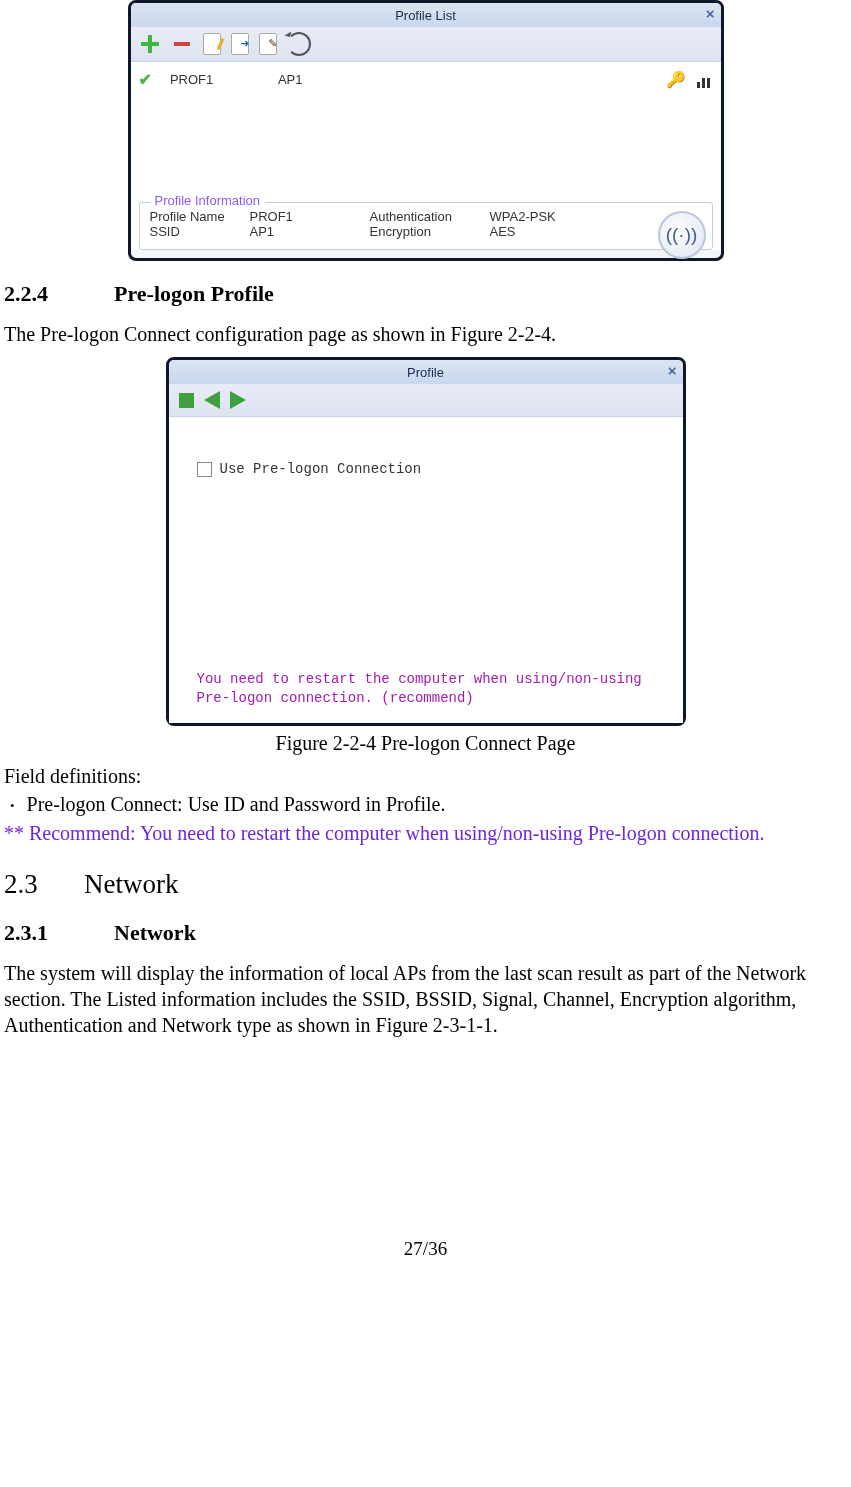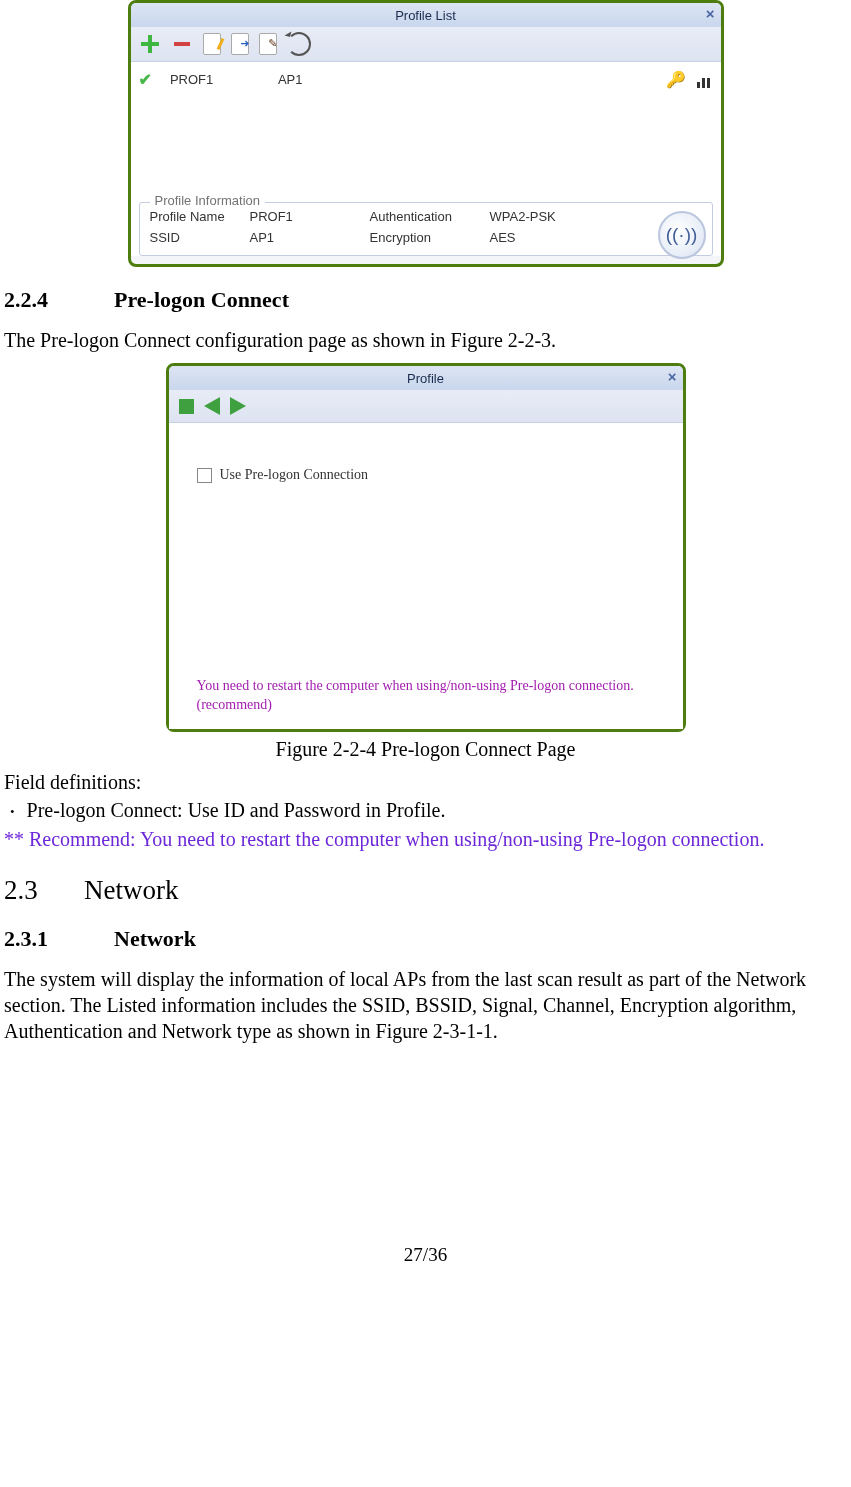--- a/index.html
+++ b/index.html
@@ -56,21 +56,21 @@
   .page-number {
     text-align: center;
     margin-top: 200px;
     font-size: 19px;
     padding-bottom: 20px;
   }
 
   
   .ui-window {
     margin: 0 auto;
-    border: 3px solid #4d7c0f;
+    border: 3px solid #0f172a;
     border-radius: 8px;
     background: #f4f5f9;
     box-sizing: border-box;
   }
   .ui-titlebar {
     background: linear-gradient(#dce5f3, #c9d6ec);
     height: 24px;
     border-radius: 5px 5px 0 0;
     display: flex;
     align-items: center;
@@ -195,26 +195,25 @@
     border-radius: 3px;
     padding: 6px 10px 10px 10px;
     position: relative;
   }
   .fieldset-legend {
     position: absolute;
     top: -10px; left: 10px;
     background: #fff;
     padding: 0 5px;
     font-size: 13px;
-    color: #737373;
+    color: #8b5cf6;
   }
   .info-grid {
     display: grid;
     grid-template-columns: 100px 120px 120px 110px;
-    row-gap: 6px;
     font-size: 13px;
     align-items: center;
   }
   .wifi-badge {
     position: absolute;
     right: 6px;
     top: 8px;
     width: 44px; height: 44px;
     border-radius: 50%;
     background: radial-gradient(circle at 40% 40%, #fff, #dbe4f3);
@@ -241,21 +240,21 @@
     width: 0; height: 0;
     border-top: 9px solid transparent;
     border-bottom: 9px solid transparent;
   }
   .arrow-left { border-right: 16px solid #3fa03f; }
   .arrow-right { border-left: 16px solid #3fa03f; }
   .win2-body {
     background: #fff;
     height: 250px;
     padding: 44px 28px 12px 28px;
-    font-family: Liberation Serif, serif;
+    font-family: Liberation Mono, monospace;
     font-size: 14px;
     color: #333;
     position: relative;
   }
   .chk {
     display: inline-block;
     width: 13px; height: 13px;
     border: 1px solid #888;
     margin-right: 8px;
     vertical-align: middle;
@@ -310,23 +309,23 @@
           <span>AP1</span>
           <span>Encryption</span>
           <span>AES</span>
         </div>
         <div class="wifi-badge">((·))</div>
       </div>
     </div>
   </div>
 
   <div class="section-heading">
-    <span class="num">2.2.4</span><span>Pre-logon Connect</span>
-  </div>
-  <div class="body-text">The Pre-logon Connect configuration page as shown in Figure 2-2-3.</div>
+    <span class="num">2.2.4</span><span>Pre-logon Profile</span>
+  </div>
+  <div class="body-text">The Pre-logon Connect configuration page as shown in Figure 2-2-4.</div>
 
   <div class="ui-window win2">
     <div class="ui-titlebar">
       <span class="title-center">Profile</span>
       <span class="ui-close">×</span>
     </div>
     <div class="tb2">
       <span class="square-icon"></span>
       <span class="arrow-left"></span>
       <span class="arrow-right"></span>

